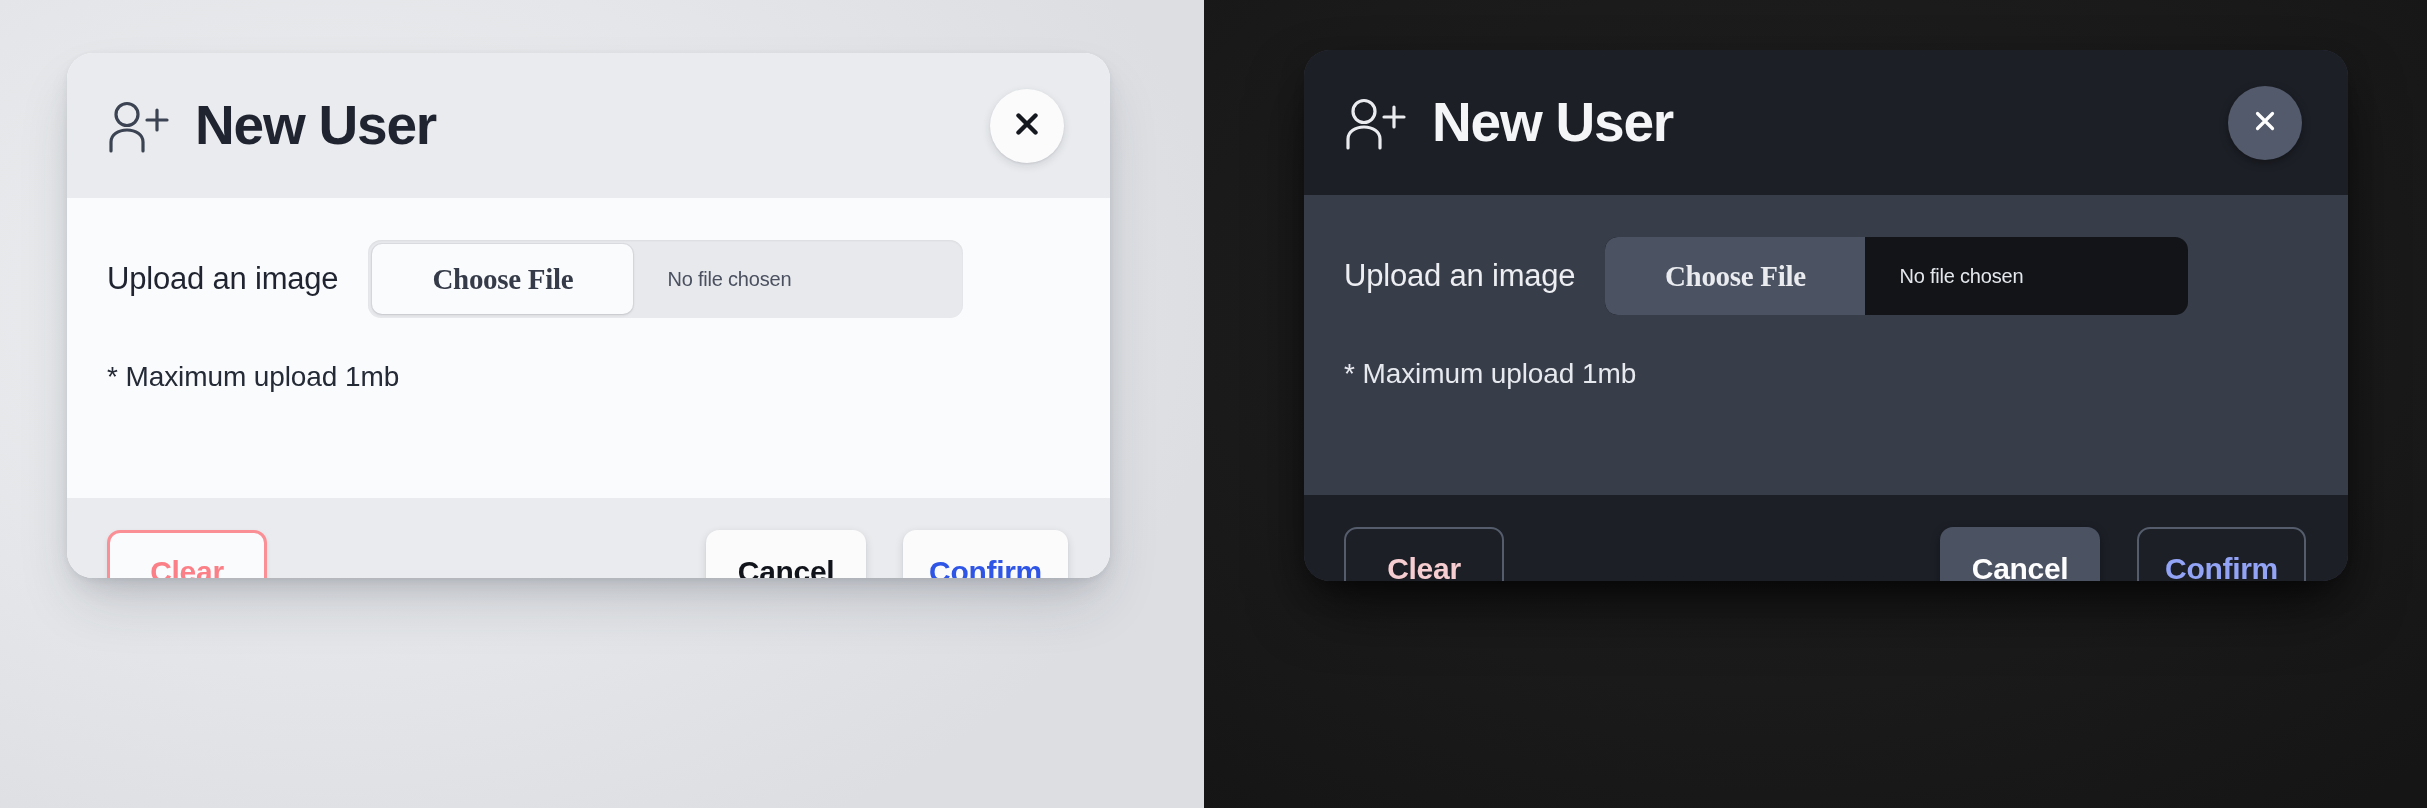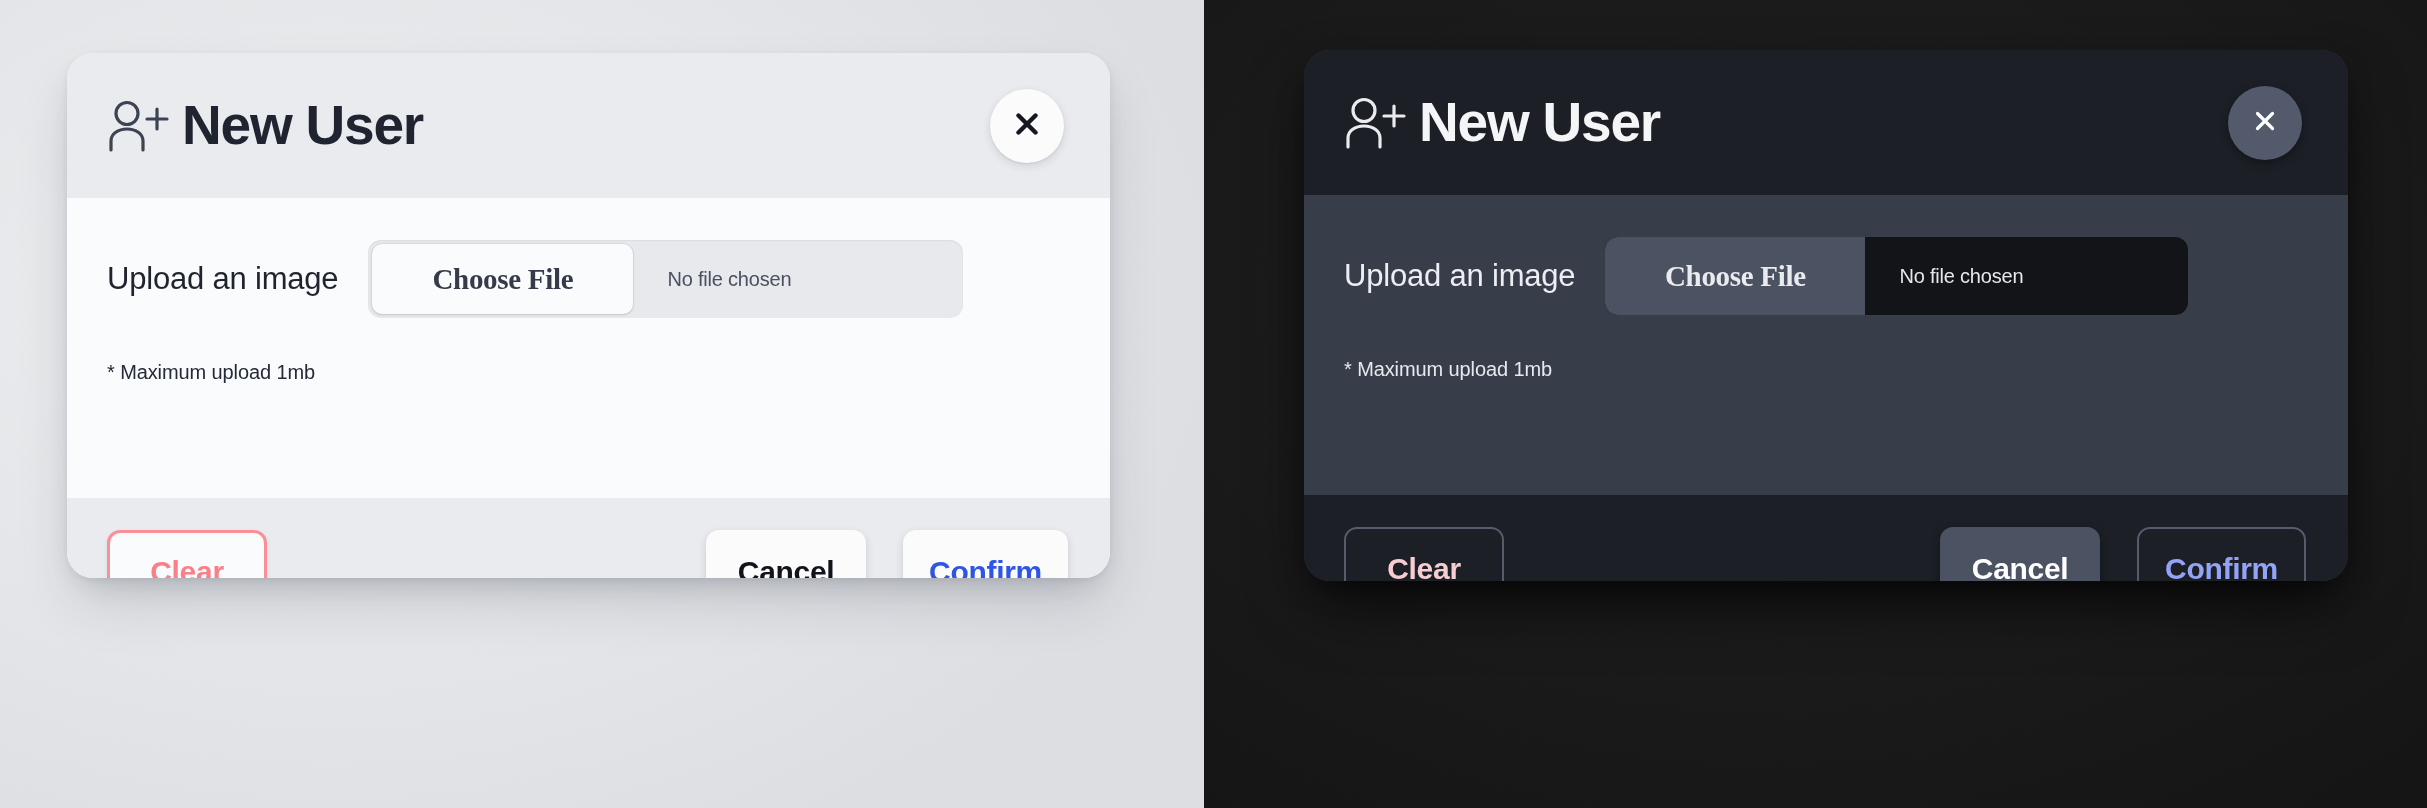--- a/index.html
+++ b/index.html
@@ -76,22 +76,22 @@
     display: flex;
     align-items: center;
     height: 145px;
     padding: 0 46px 0 40px;
   }
   .m-header-light { background: #e9ebee; }
   .m-header-dark  { background: #1c1f26; }
 
   .title-group {
     display: flex;
-    align-items: center;
-    gap: 13px;
+    align-items: flex-end;
+    gap: 26px;
     flex: 1;
   }
 
   .user-plus-icon { display: block; flex: 0 0 auto; }
 
   .m-title {
     font-size: 55px;
     font-weight: 700;
     letter-spacing: -1.2px;
     line-height: 1;
@@ -178,21 +178,21 @@
     align-items: center;
     font-size: 20px;
     padding-left: 34px;
     letter-spacing: -.2px;
   }
   .file-name-light { color: #4a5060; }
   .file-name-dark  { color: #e4e7ec; }
 
   .hint {
     margin-top: 43px;
-    font-size: 20px;
+    font-size: 28px;
     letter-spacing: -.1px;
   }
   .hint-light { color: #242a36; }
   .hint-dark  { color: #e6e9ee; }
 
   
   .m-footer {
     display: flex;
     align-items: center;
     height: 148px;

